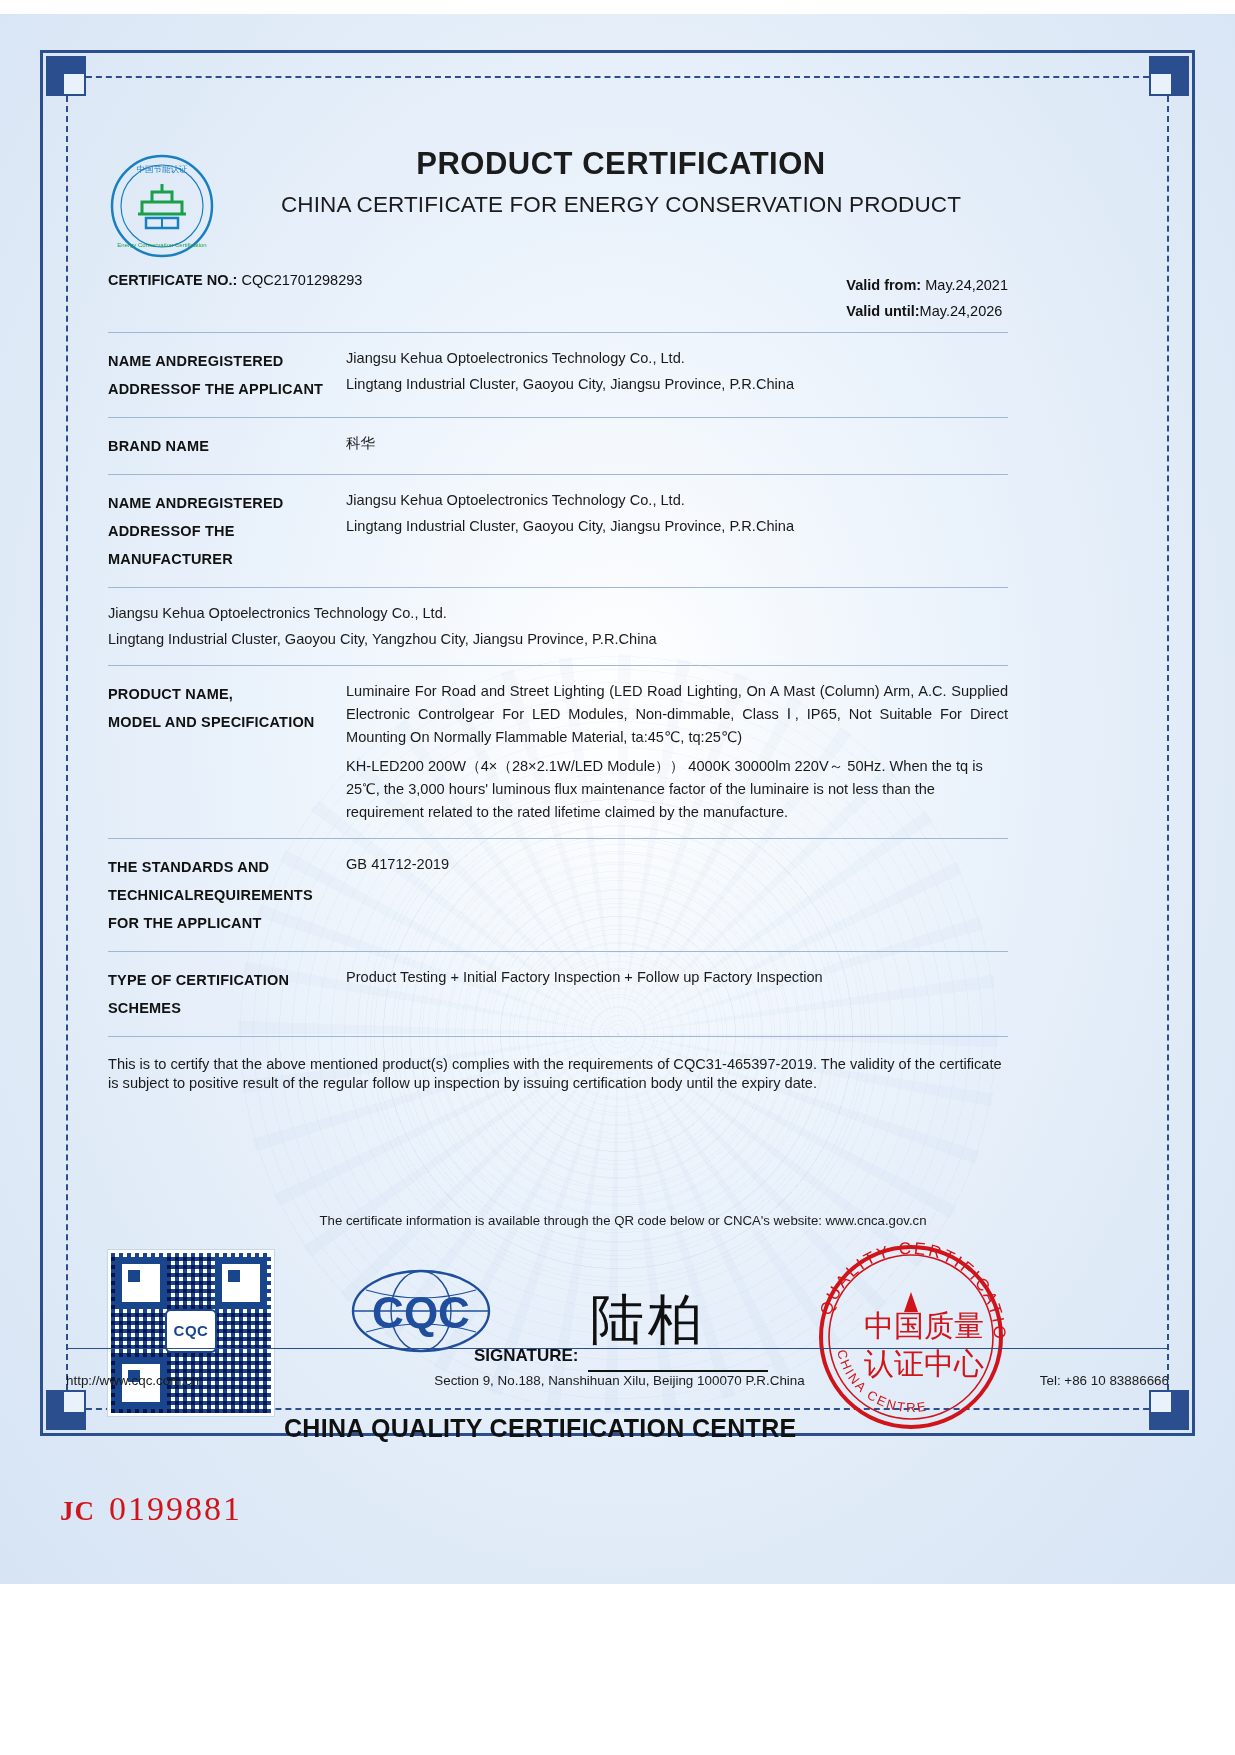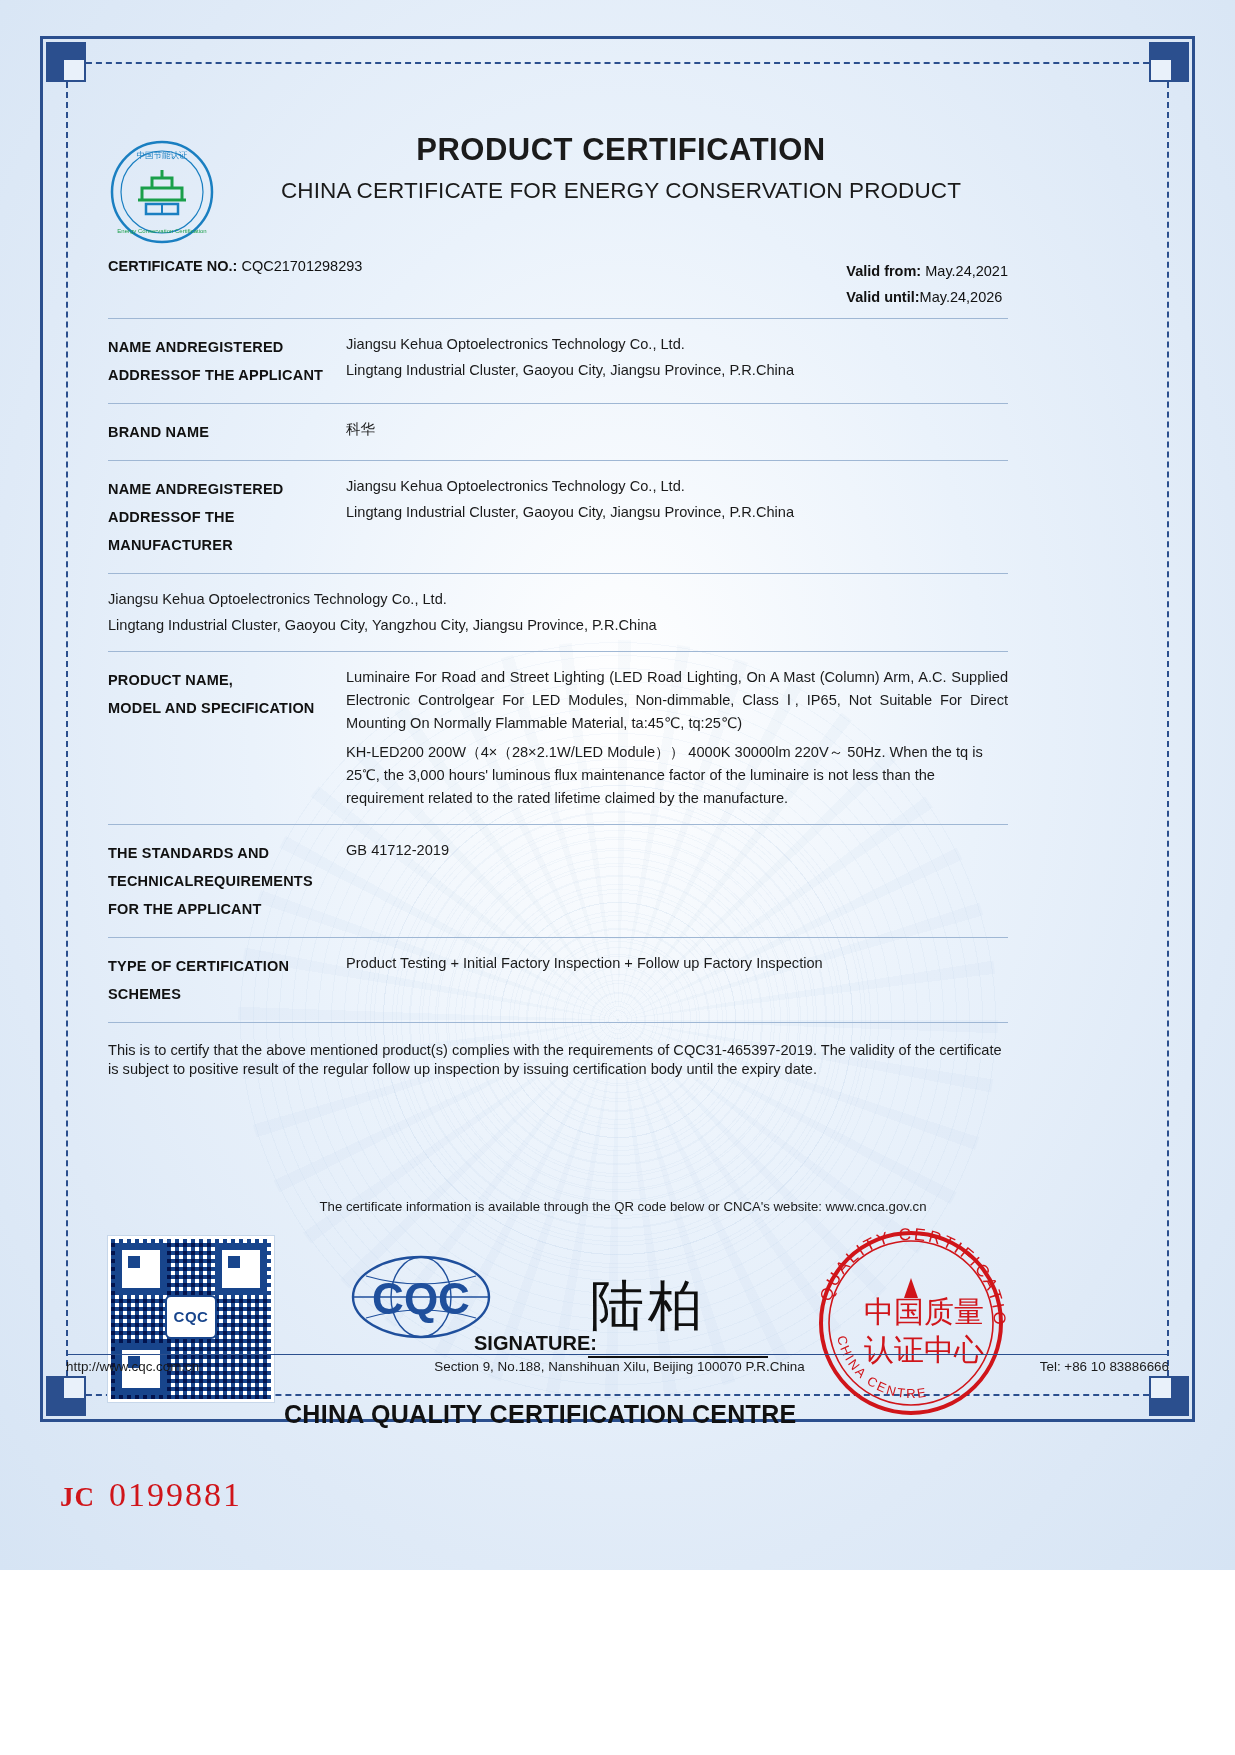--- a/index.html
+++ b/index.html
@@ -11,20 +11,21 @@
     font-family: "Liberation Sans", sans-serif;
   }
   .page {
     position: relative;
     width: 1235px;
     height: 1570px;
     background: #e9f1fa;
     background-image:
       radial-gradient(ellipse at 50% 45%, #ffffff 0%, #eaf2fb 42%, #dfeaf7 72%, #d6e4f4 100%);
     overflow: hidden;
+    margin-top: 14px;
   }
   
   .watermark {
     position: absolute;
     left: 50%;
     top: 640px;
     width: 760px;
     height: 760px;
     margin-left: -380px;
     border-radius: 50%;
@@ -232,21 +233,21 @@
 
   .cqc-word {
     position: absolute;
     left: 228px; top: 26px;
     width: 170px; height: 86px;
   }
   .signature-label {
     position: absolute;
     left: 366px;
     top: 104px;
-    font-size: 20px;
+    font-size: 17px;
     font-weight: bold;
     color: #111;
   }
   .signature-line {
     position: absolute;
     left: 480px;
     top: 128px;
     width: 180px;
     border-bottom: 2px solid #111;
   }
@@ -273,21 +274,21 @@
     right: -8px;
     top: -10px;
     width: 210px; height: 210px;
   }
 
   .footer {
     position: absolute;
     left: 66px; right: 66px;
     bottom: 196px;
     border-top: 1px solid #2b4f8e;
-    padding-top: 4px;
+    padding-top: 24px;
     display: flex;
     justify-content: space-between;
     font-size: 13.4px;
     color: #1a1a1a;
   }
   .footer .mid { text-align: center; }
 
   .serial {
     position: absolute;
     left: 60px;

